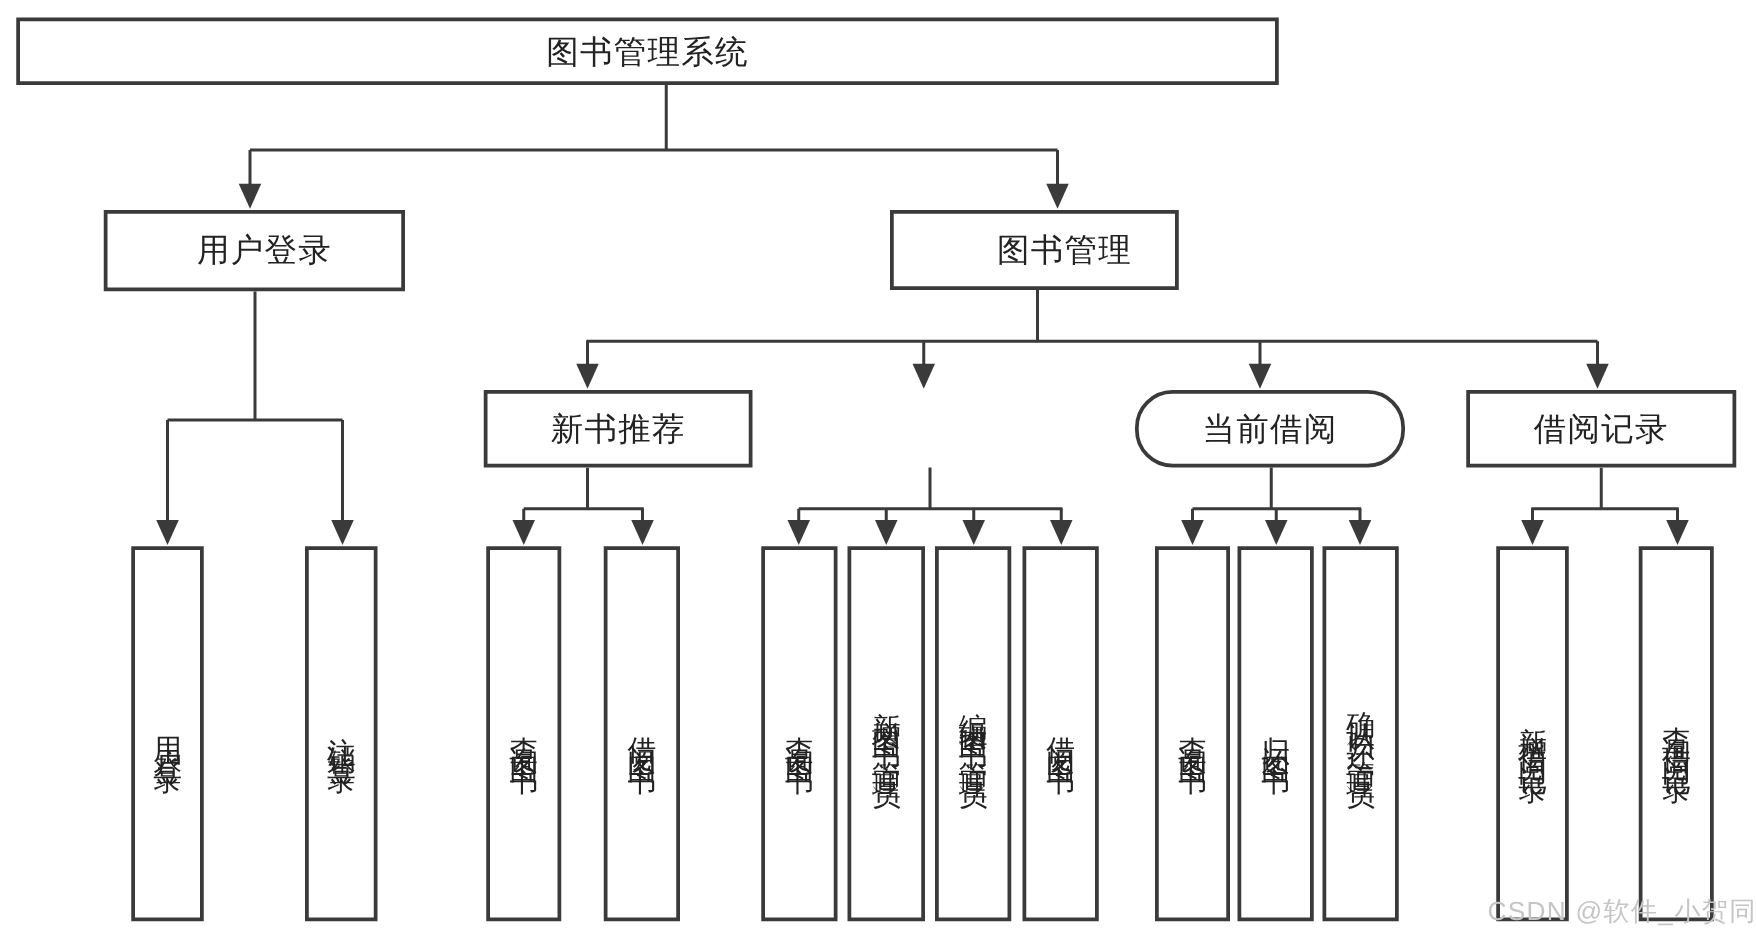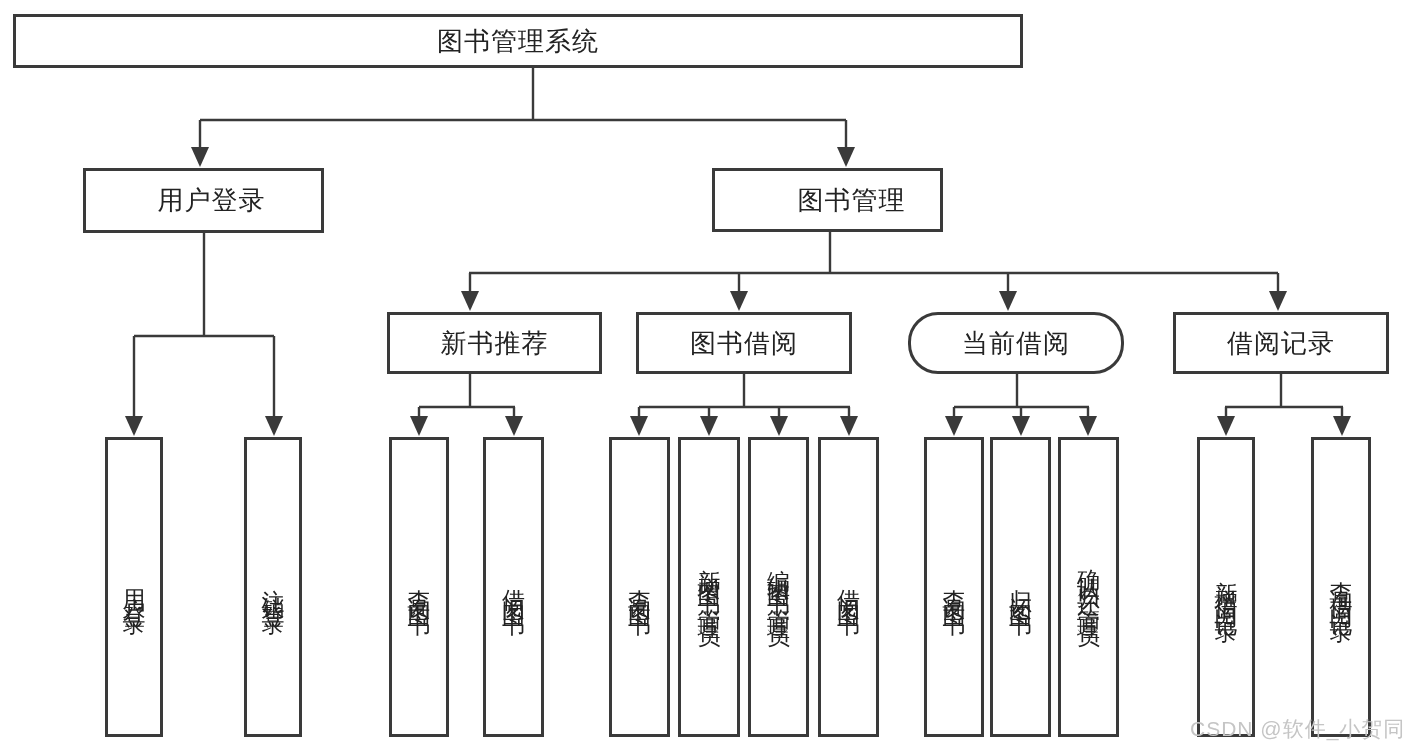--- a/index.html
+++ b/index.html
@@ -78,23 +78,20 @@
   <div class="node h" style="left:83px;top:168px;width:241px;height:65px;padding-left:16px;">
     <span class="lbl">用户登录</span>
   </div>
   <div class="node h" style="left:712px;top:168px;width:231px;height:64px;padding-left:48px;">
     <span class="lbl">图书管理</span>
   </div>
 
   <div class="node h" style="left:363px;top:312px;width:215px;height:62px;margin-left:24px;">
     <span class="lbl">新书推荐</span>
   </div>
-  <div class="node h" style="left:636px;top:312px;width:216px;height:62px;">
-    <span class="lbl">图书借阅</span>
-  </div>
   <div class="node h" style="left:908px;top:312px;width:216px;height:62px;border-radius:30px;">
     <span class="lbl">当前借阅</span>
   </div>
   <div class="node h" style="left:1173px;top:312px;width:216px;height:62px;">
     <span class="lbl">借阅记录</span>
   </div>
 
   <div class="node v" style="left:105px;top:437px;width:58px;height:300px;">
     <span class="lbl">用户登录</span>
   </div>

